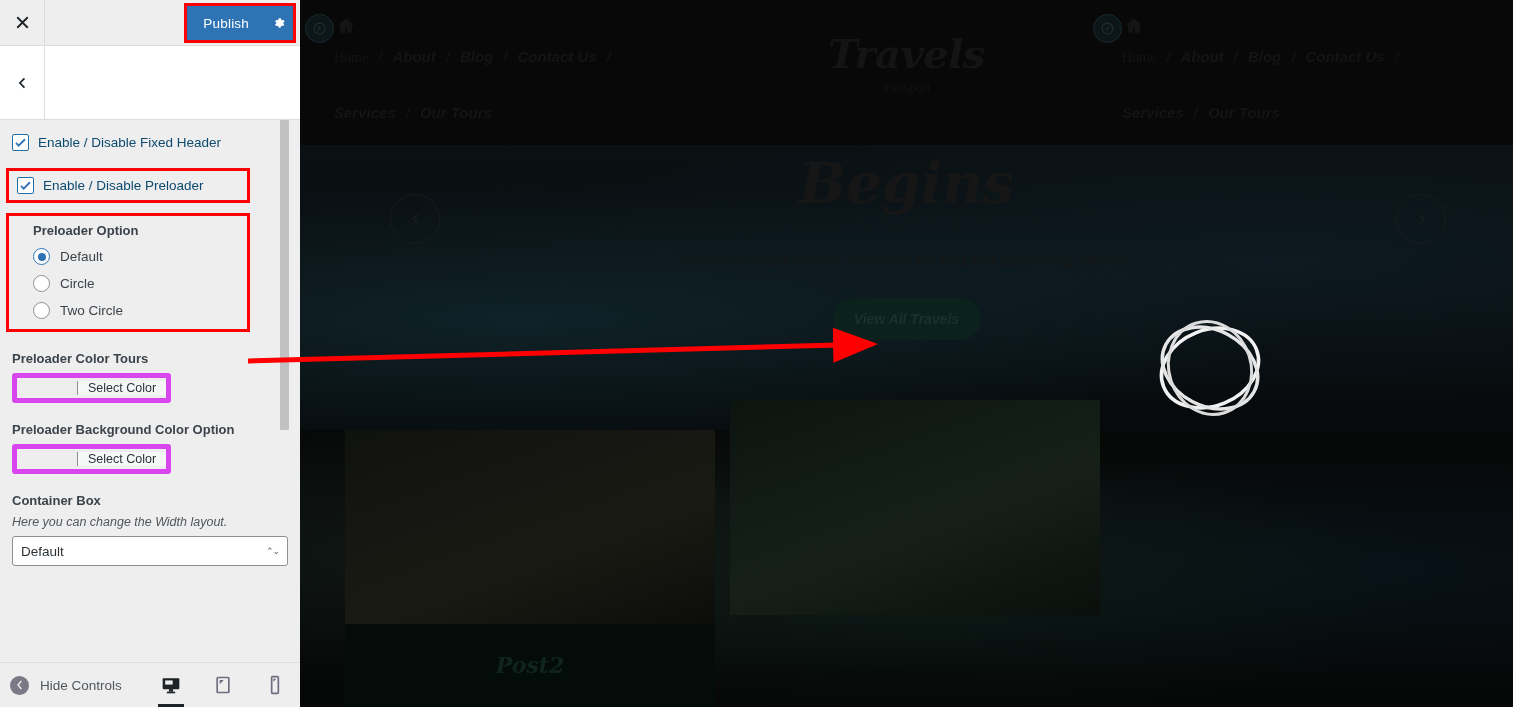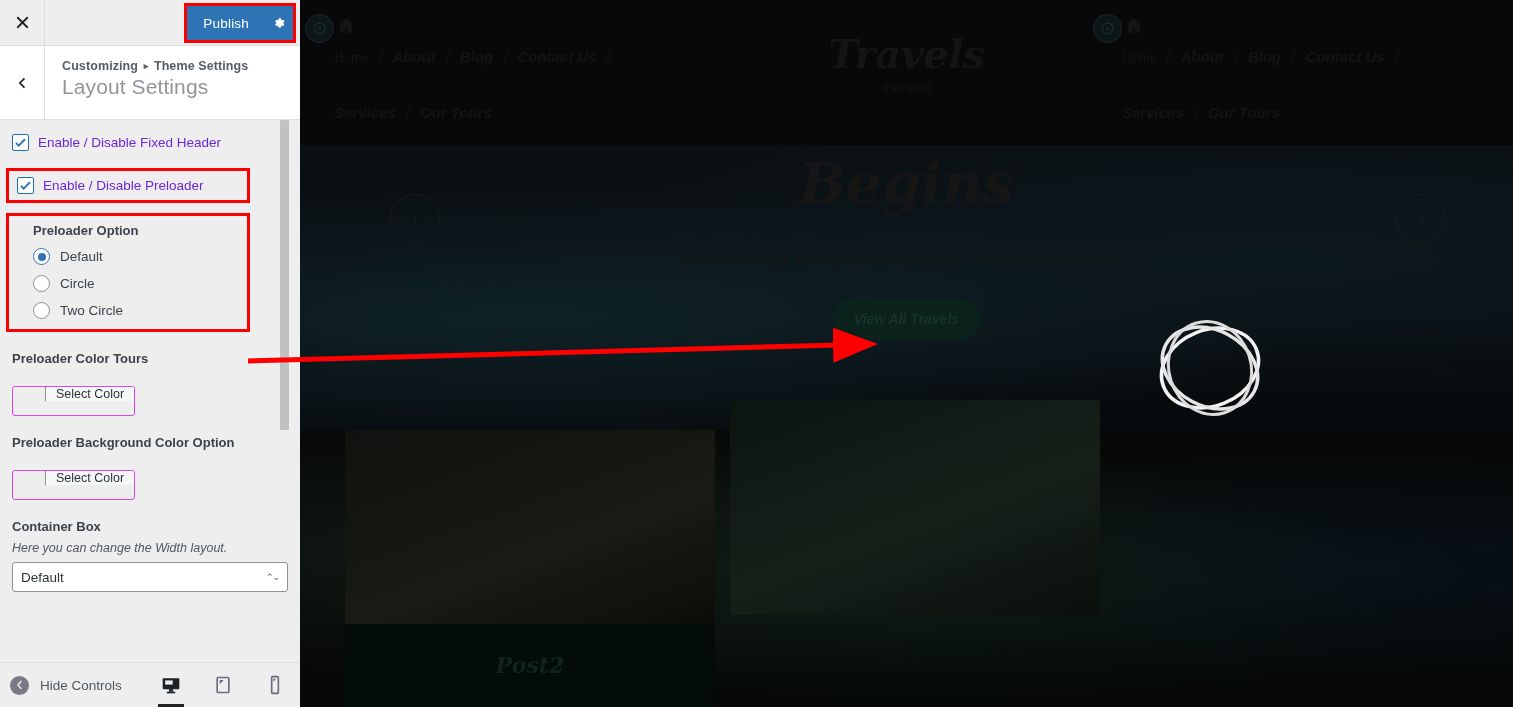--- a/index.html
+++ b/index.html
@@ -115,21 +115,21 @@
 
   .cb-row { display: flex; align-items: center; gap: 9px; }
   .cb-box {
     width: 17px; height: 17px; min-width: 17px;
     border: 1px solid #1e6ea8;
     background: #fff; border-radius: 2px;
     display: flex; align-items: center; justify-content: center;
     cursor: pointer;
   }
   .cb-box svg { width: 13px; height: 13px; }
-  .cb-label { font-size: 13.5px; color: #6d28d9; }
+  .cb-label { font-size: 13.5px; color: #0c4a6e; }
 
   .txtinput {
     width: 100%; height: 30px;
     border: 1px solid #8c8f94; border-radius: 3px;
     background: #fff; padding: 0 8px;
     font-size: 14px; color: #2c3338;
     font-family: "Liberation Sans", sans-serif;
   }
 
   
@@ -154,23 +154,23 @@
     cursor: pointer;
   }
   .rb.checked { border-color: #2e74b5; }
   .rb.checked::after {
     content: ""; width: 8px; height: 8px; border-radius: 50%;
     background: #2e74b5;
   }
   .rb-label { font-size: 13.5px; color: #3c434a; }
 
   .colorbtn {
-    display: inline-flex; align-items: flex-start;
-    border: 1px solid #d946ef; border-radius: 3px;
-    height: 30px; overflow: hidden;
+    display: inline-flex; align-items: center;
+    border: 5px solid #d946ef; border-radius: 3px;
+    height: 30px; overflow: hidden; gap: 28px;
   }
   .color-swatch { width: 32px; }
   .color-text {
     background: #f6f7f7; color: #2c3338;
     font-size: 12.5px; padding: 0 10px;
     display: flex; align-items: center;
     border-left: 1px solid #8c8f94;
     cursor: pointer;
   }
 
@@ -498,28 +498,20 @@
       </div>
     </div>
   </div>
 
   <div class="cz-panelhead">
     <div class="cz-back">
       <svg viewBox="0 0 20 20">
           <path d="M13 3L6 10l7 7" fill="none" stroke="#1d2327" stroke-width="2.6"></path>
         </svg>
     </div>
-    <div class="cz-titles">
-      <div class="cz-breadcrumb">
-        <span>Customizing</span>
-        <span class="caret">▸</span>
-        <span>Theme Settings</span>
-      </div>
-      <div class="cz-panel-title">Layout Settings</div>
-    </div>
   </div>
 
   <div class="cz-body">
     <div class="cz-scrolltrack">
       <div class="cz-scrollthumb"></div>
     </div>
 
     <div class="field">
       <div class="cb-row">
         <span class="cb-box">

